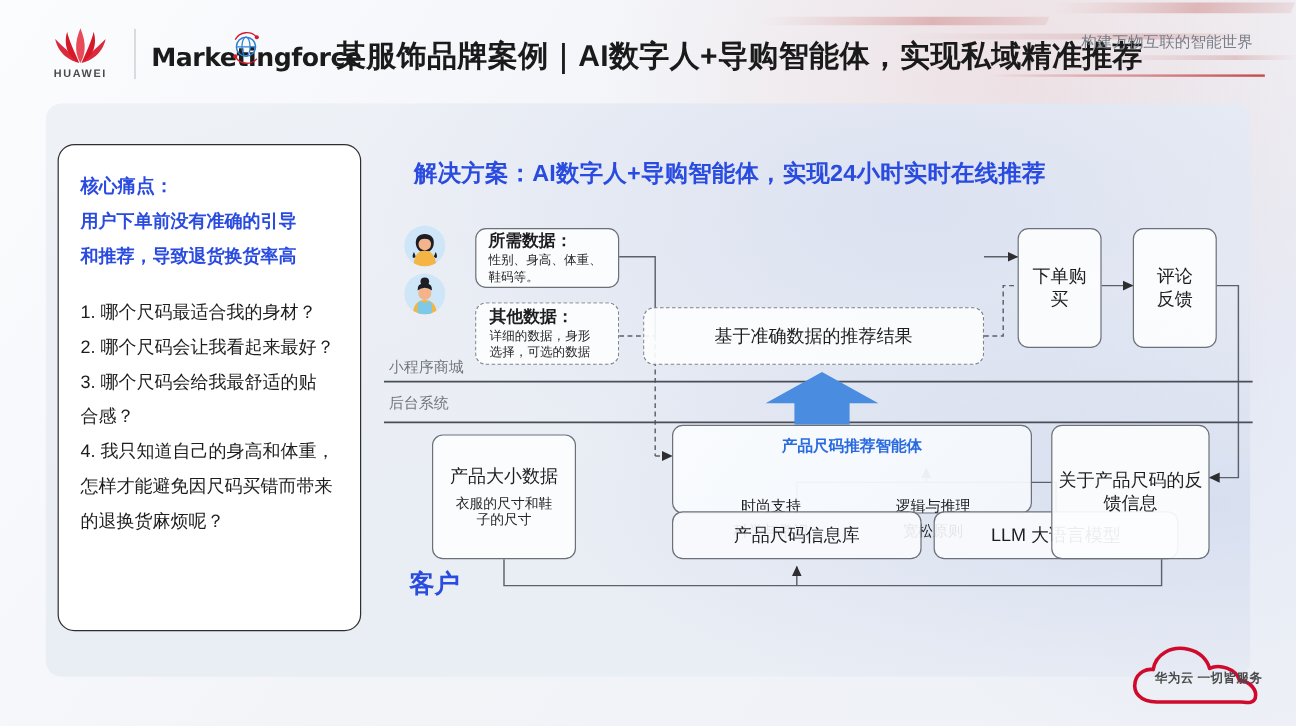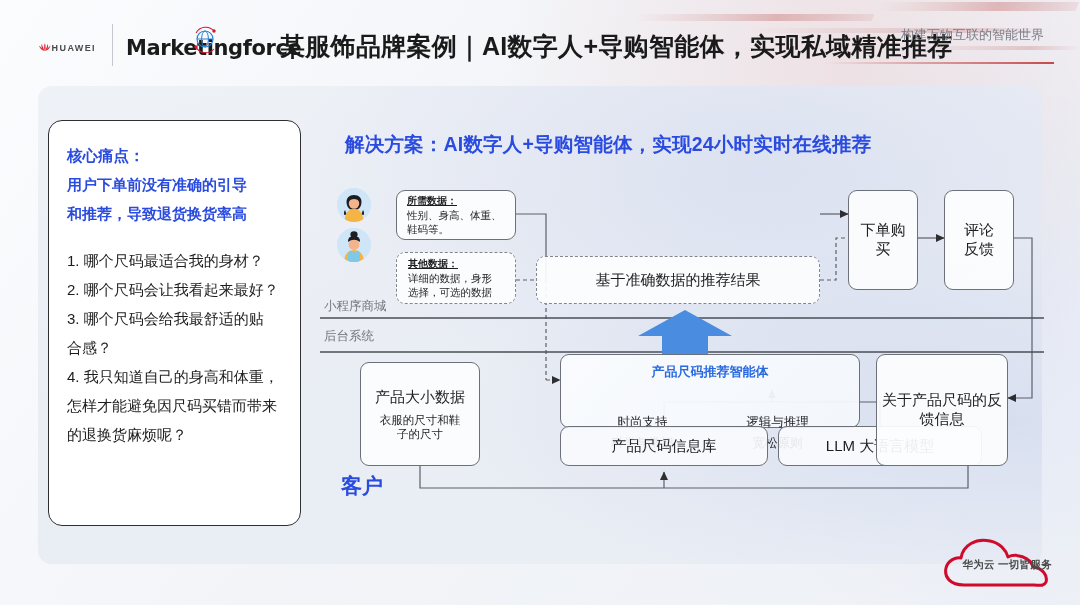--- a/index.html
+++ b/index.html
@@ -21,21 +21,21 @@
     position: absolute; left: 0; top: 0; width: 1080px; height: 88px;
     overflow: hidden;
   }
   #header-streaks {
     position: absolute; left: 0; top: 0; width: 1080px; height: 88px;
     pointer-events: none;
   }
   .hw-logo {
     position: absolute; left: 38px; top: 22px;
     width: 58px; height: 50px;
-    display: flex; flex-direction: row; align-items: center;
+    display: flex; flex-direction: column; align-items: center;
   }
   .hw-flower { width: 50px; height: 32px; }
   .hw-word {
     font-size: 9px; font-weight: bold; letter-spacing: 1.4px;
     color: #4a4a4a; margin-top: 2px;
   }
   .hdr-div {
     position: absolute; left: 112px; top: 24px;
     width: 1px; height: 42px; background: #c3c7cf;
   }
@@ -124,21 +124,21 @@
   .dbox.plain { background: rgba(250,251,253,0.9); }
 
   .bx-title { font-size: 13.5px; color: #1d1d1f; font-weight: normal; }
   .bx-title.lg { font-size: 15px; }
   .bx-sub { font-size: 10.5px; color: #26262a; line-height: 14px; }
 
   
   #box-required, #box-other {
     align-items: flex-start; padding: 6px 8px 6px 10px; justify-content: center;
   }
-  #box-required .bx-title, #box-other .bx-title { font-weight: bold; font-size: 10px; text-decoration: underline; }
+  #box-required .bx-title, #box-other .bx-title { font-weight: bold; font-size: 14px; }
   #box-required .bx-sub, #box-other .bx-sub { text-align: left; }
 
   
   .avatar {
     position: absolute; width: 34px; height: 34px; border-radius: 50%;
     background: #cfe4f7; overflow: hidden;
   }
 
   
   .lane-label {

